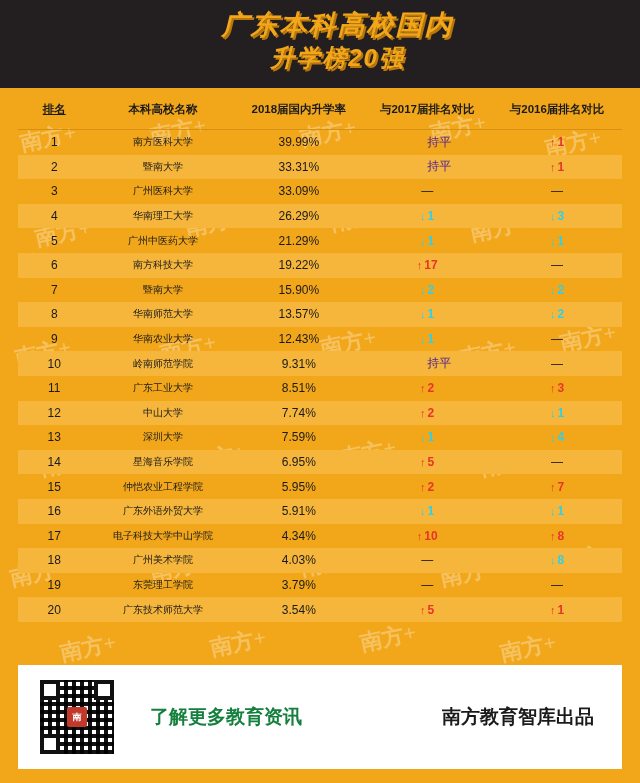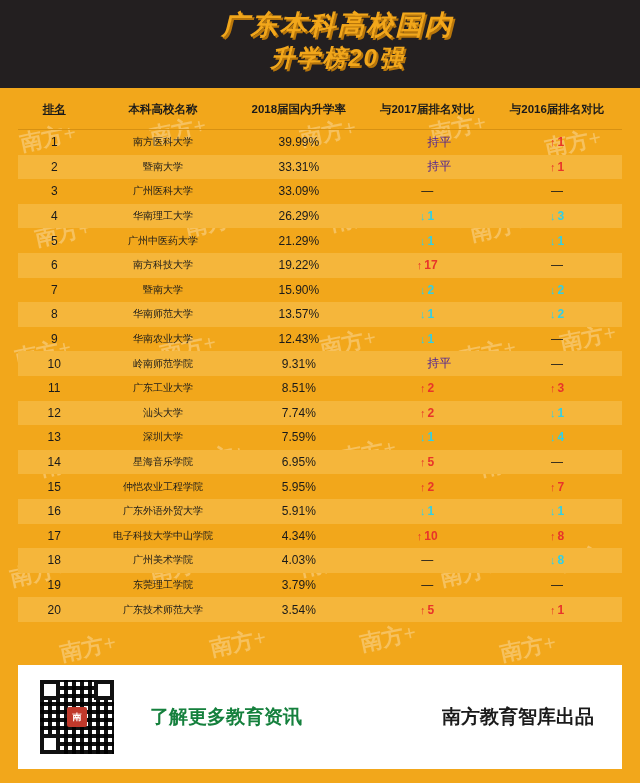--- a/index.html
+++ b/index.html
@@ -259,21 +259,21 @@
           </tr>
           <tr>
             <td>11</td>
             <td class="name">广东工业大学</td>
             <td>8.51%</td>
             <td><span class="up"><span class="arrow">↑</span><span>2</span></span></td>
             <td><span class="up"><span class="arrow">↑</span><span>3</span></span></td>
           </tr>
           <tr class="alt">
             <td>12</td>
-            <td class="name">汕头大学</td>
+            <td class="name">中山大学</td>
             <td>7.74%</td>
             <td><span class="up"><span class="arrow">↑</span><span>2</span></span></td>
             <td><span class="down"><span class="arrow">↓</span><span>1</span></span></td>
           </tr>
           <tr>
             <td>13</td>
             <td class="name">深圳大学</td>
             <td>7.59%</td>
             <td><span class="down"><span class="arrow">↓</span><span>1</span></span></td>
             <td><span class="down"><span class="arrow">↓</span><span>4</span></span></td>

